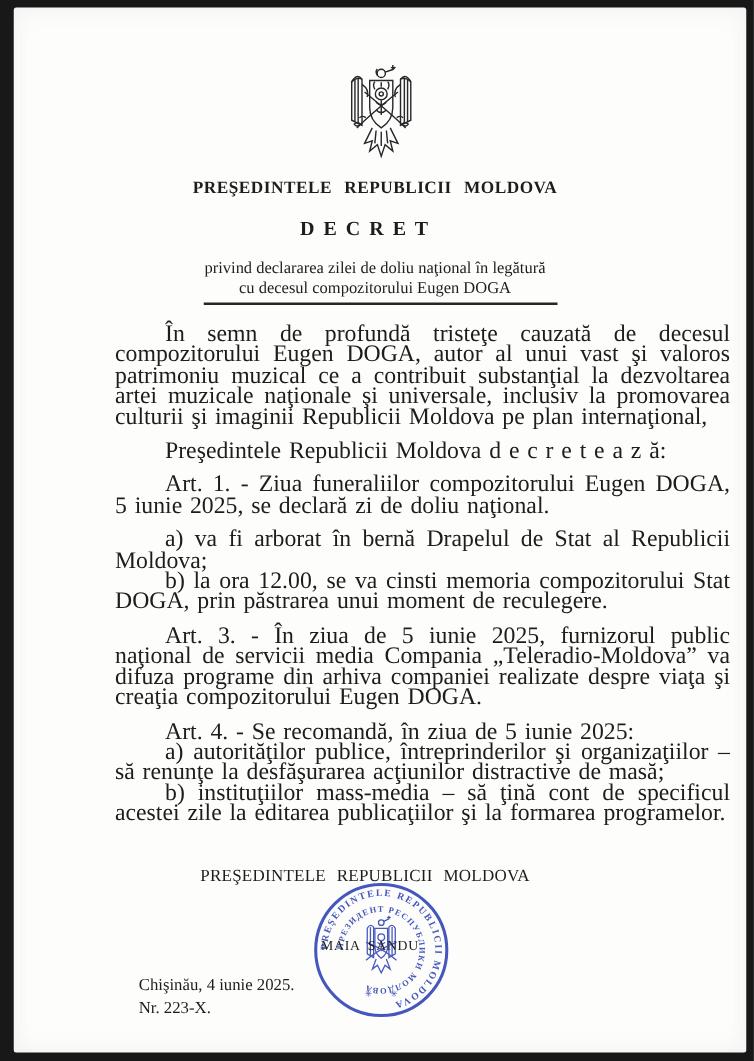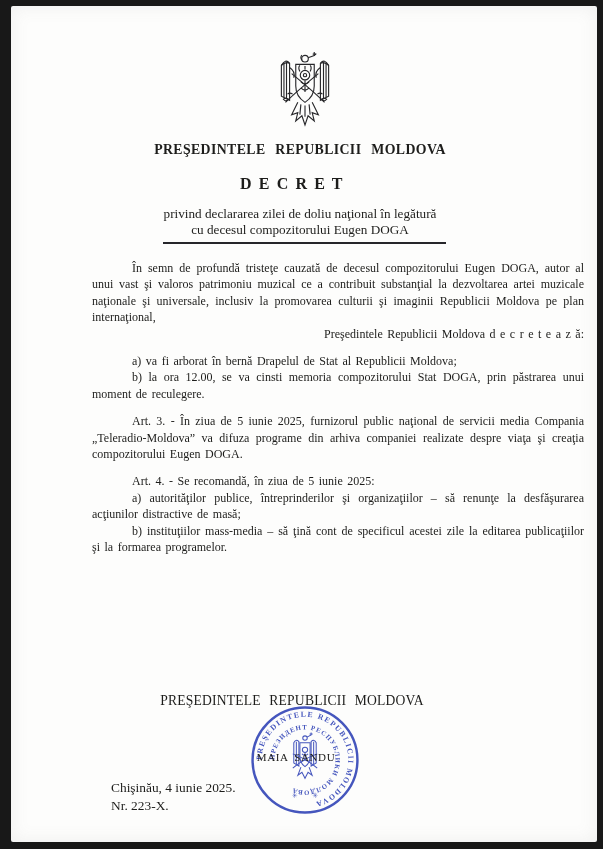--- a/index.html
+++ b/index.html
@@ -30,26 +30,26 @@
   .h-subject{
     position:absolute;left:0;right:8px;top:200px;
     text-align:center;font-size:13.2px;line-height:16px;
   }
   .rule{
     position:absolute;left:152px;top:236px;width:283px;height:2px;
     background:#26262a;
   }
   .content{
     position:absolute;left:81px;right:13px;top:254px;
-    font-size:12px;line-height:16.4px;word-spacing:1.5px;
+    font-size:19px;line-height:16.4px;word-spacing:1.5px;
   }
   .para{
     margin:0;text-indent:40px;text-align:justify;
   }
-  .enact{text-align:right;}
+  .enact{margin-top:11px;text-align:left;}
   .article{margin-top:11px;}
   .sig-title{
     position:absolute;left:0;right:24px;top:687px;
     text-align:center;font-size:13.6px;word-spacing:5px;letter-spacing:.2px;
   }
   .seal{position:absolute;left:238px;top:698px;width:112px;height:112px;opacity:.92;}
   .seal svg{width:100%;height:100%;}
   .sig-name{
     position:absolute;left:0;right:16px;top:745px;
     text-align:center;font-size:11px;letter-spacing:.6px;word-spacing:3px;color:#20201e;
@@ -125,20 +125,23 @@
     <div class="h-subject">
       <div>privind declararea zilei de doliu naţional în legătură</div>
       <div>cu decesul compozitorului Eugen DOGA</div>
     </div>
     <div class="rule"></div>
 
     <div class="content">
       <p class="para">În semn de profundă tristeţe cauzată de decesul compozitorului Eugen DOGA, autor al unui vast şi valoros patrimoniu muzical ce a contribuit substanţial la dezvoltarea artei muzicale naţionale şi universale, inclusiv la promovarea culturii şi imaginii Republicii Moldova pe plan internaţional,</p>
       <p class="para enact">Preşedintele Republicii Moldova d e c r e t e a z ă:</p>
 
+      <div class="article">
+        <p class="para">Art. 1. - Ziua funeraliilor compozitorului Eugen DOGA, 5 iunie 2025, se declară zi de doliu naţional.</p>
+      </div>
 
       <div class="article">
         <p class="para">a) va fi arborat în bernă Drapelul de Stat al Republicii Moldova;</p>
         <p class="para">b) la ora 12.00, se va cinsti memoria compozitorului Stat DOGA, prin păstrarea unui moment de reculegere.</p>
       </div>
 
       <div class="article">
         <p class="para">Art. 3. - În ziua de 5 iunie 2025, furnizorul public naţional de servicii media Compania „Teleradio-Moldova” va difuza programe din arhiva companiei realizate despre viaţa şi creaţia compozitorului Eugen DOGA.</p>
       </div>
 

